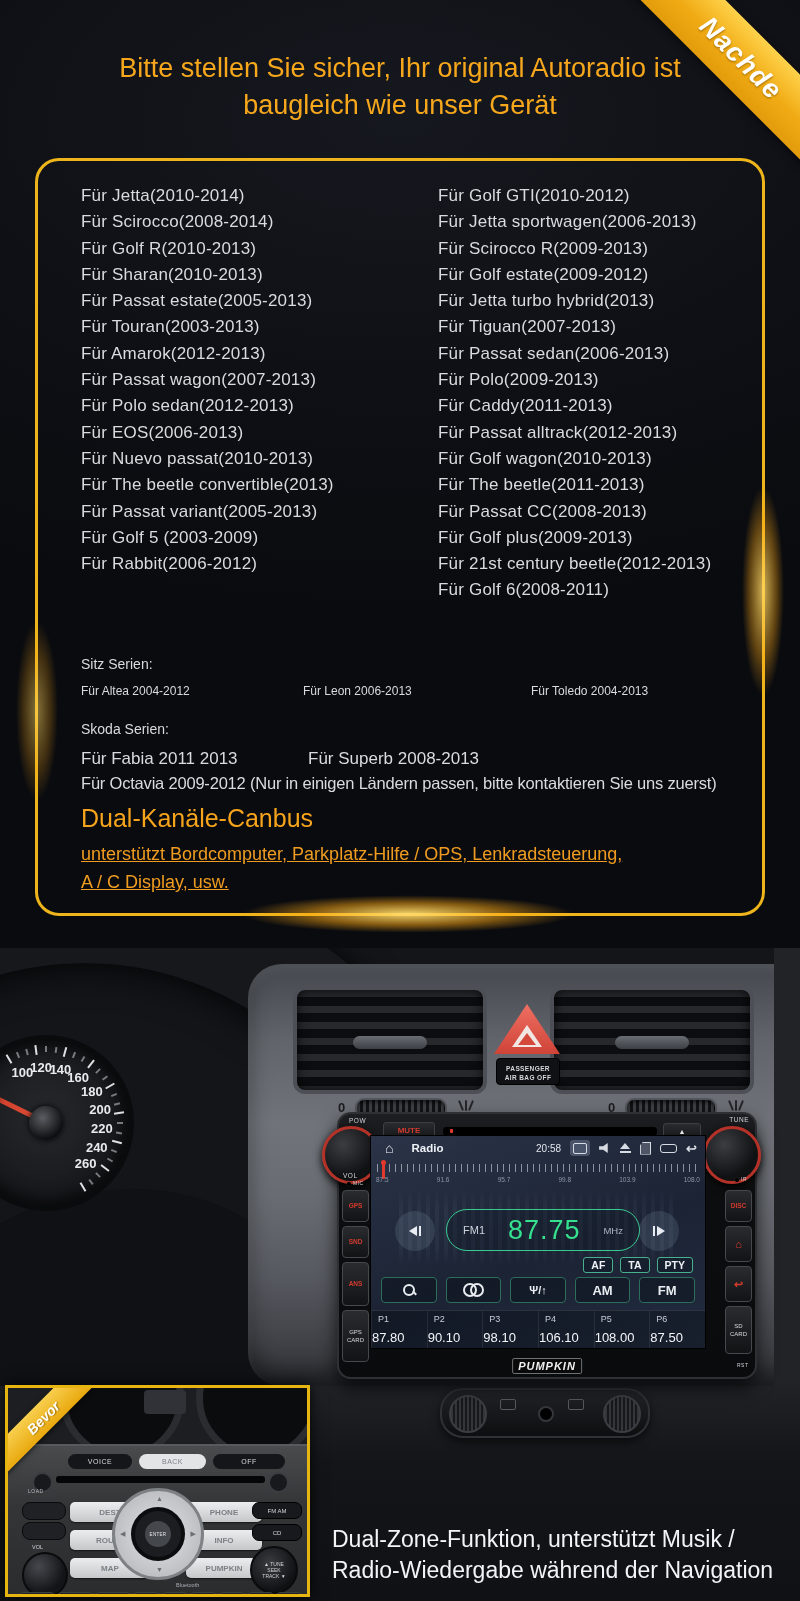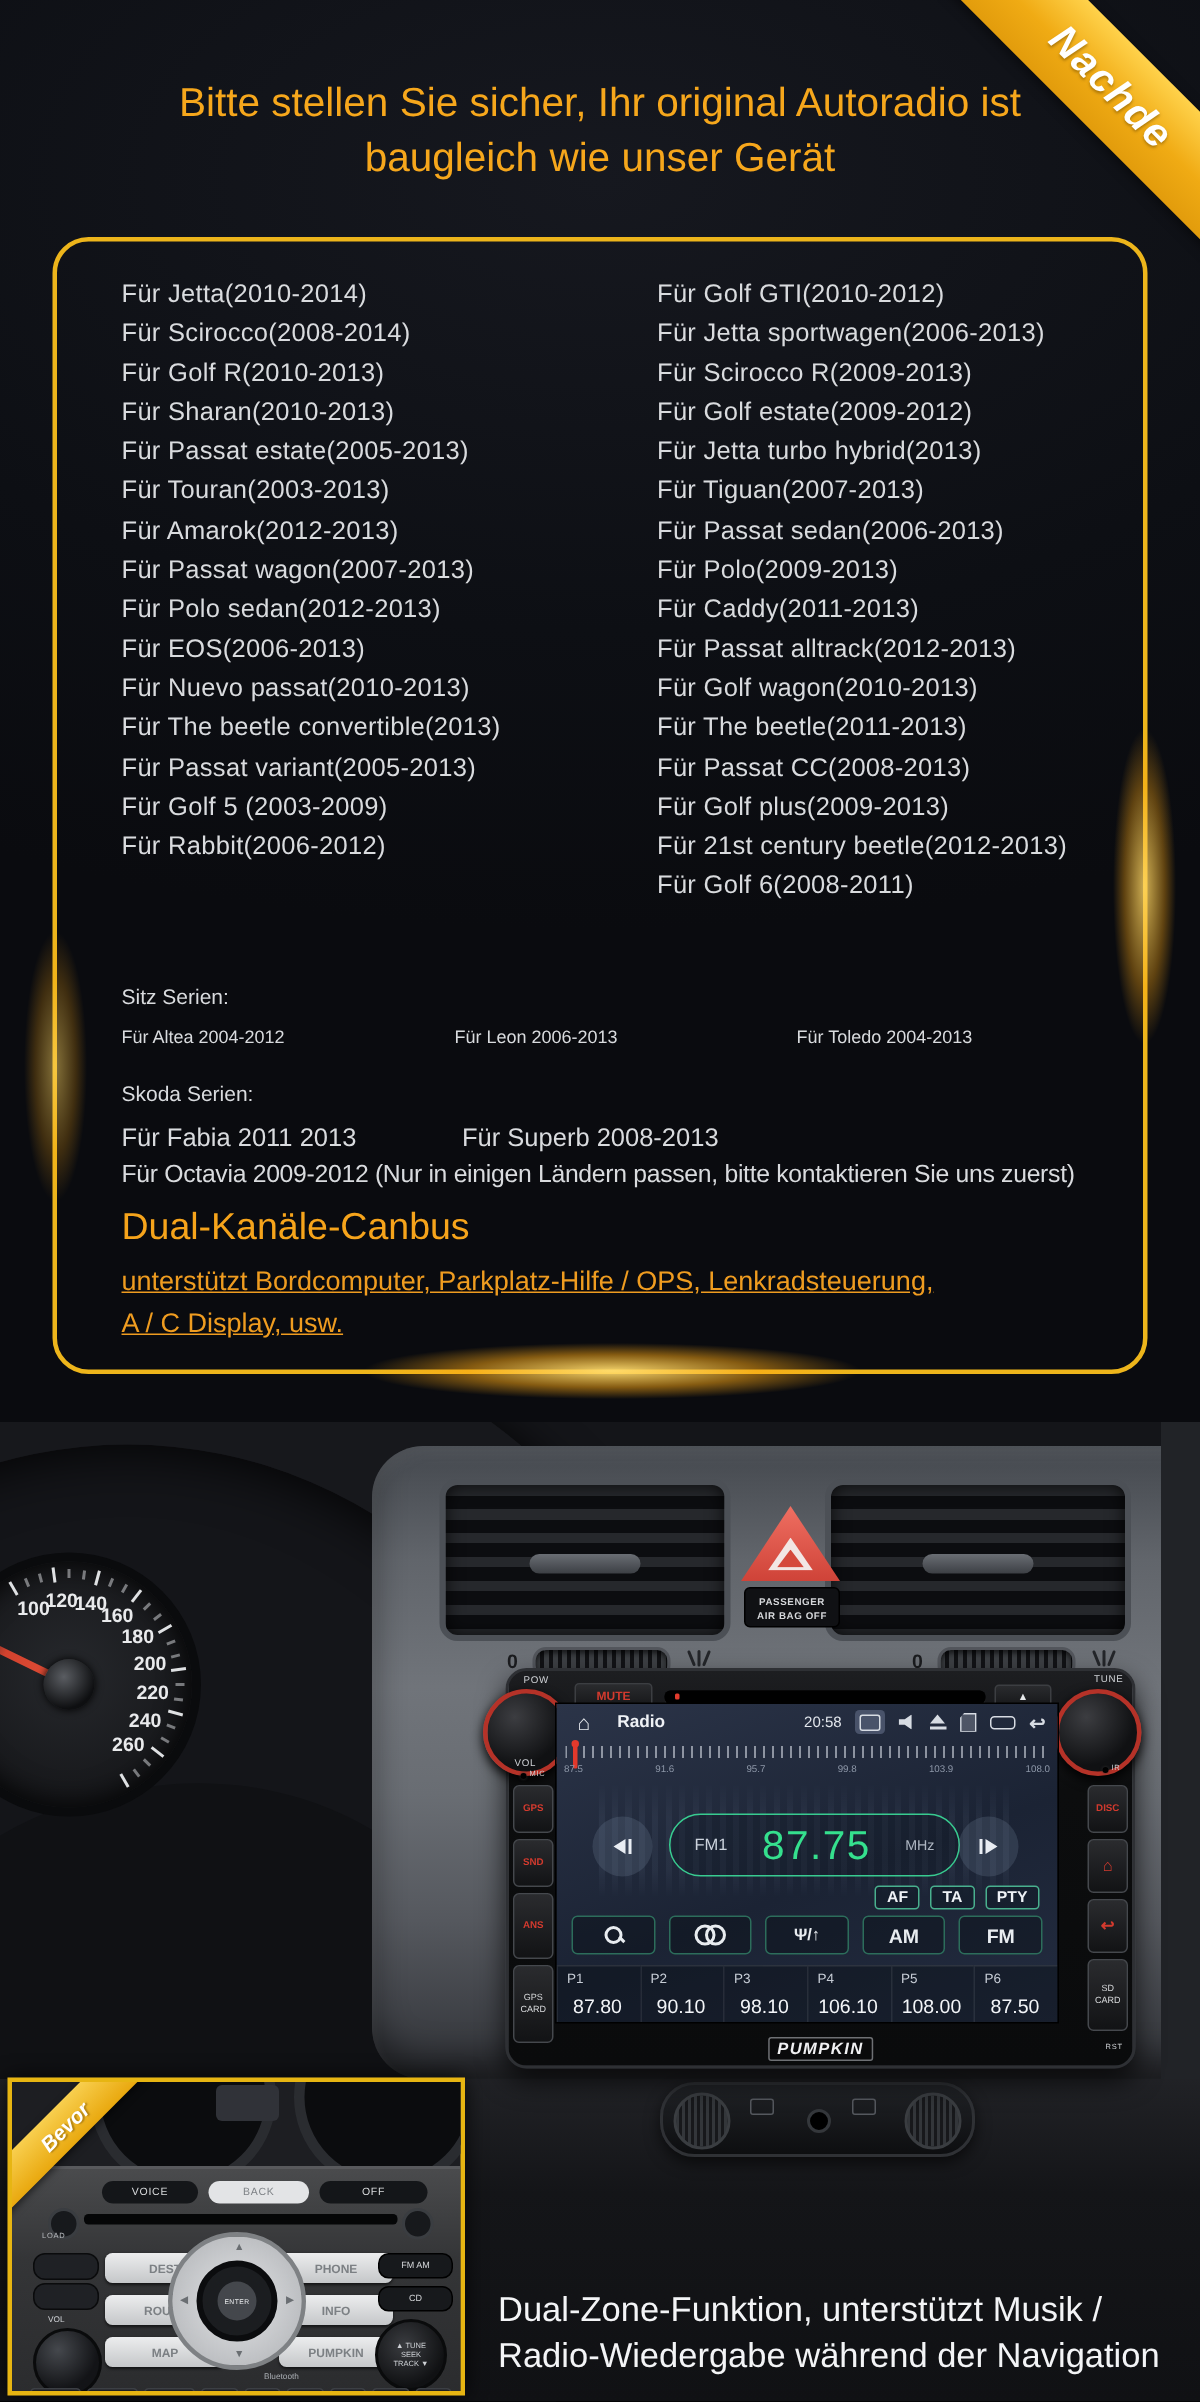--- a/index.html
+++ b/index.html
@@ -177,21 +177,21 @@
   .ico-search::after{content:"";position:absolute;left:10px;top:9px;width:5px;height:2px;background:#e8ecf0;transform:rotate(45deg);}
   .ico-cd{position:relative;width:22px;height:14px;}
   .ico-cd::before,.ico-cd::after{content:"";position:absolute;top:0;width:10px;height:10px;border:2px solid #e8ecf0;border-radius:50%;}
   .ico-cd::before{left:1px;}
   .ico-cd::after{left:8px;}
   .ico-st{font-size:11px;font-weight:bold;color:#e8ecf0;letter-spacing:0;}
   .presets{position:absolute;left:0;right:0;top:174px;height:38px;display:grid;grid-template-columns:repeat(6,1fr);}
   .preset{border-left:1px solid rgba(255,255,255,.08);border-top:1px solid rgba(255,255,255,.1);
     background:rgba(8,12,18,.4);position:relative;}
   .preset .pl{position:absolute;left:6px;top:3px;color:#c7cdd6;font-size:9px;}
-  .preset .pf{position:absolute;left:0;right:2px;bottom:3px;text-align:center;color:#f3f5f8;font-size:13px;}
+  .preset .pf{position:absolute;left:0;right:2px;bottom:3px;color:#f3f5f8;font-size:13px;}
   .brand{position:absolute;left:50%;bottom:3px;transform:translateX(-50%);color:#f0f0f2;font-size:11px;
     font-weight:bold;font-style:italic;letter-spacing:1px;border:1px solid #6e7074;border-radius:2px;
     padding:0 5px;background:#0a0a0b;line-height:14px;}
   
   .inset{position:absolute;left:5px;top:437px;width:299px;height:206px;border:3px solid #e7b512;
     background:#1d1e22;overflow:hidden;box-shadow:0 0 14px rgba(0,0,0,.85);}
   .or-circle{position:absolute;top:-52px;width:110px;height:110px;border-radius:50%;background:#0b0c0e;
     border:7px solid #2a2c30;}
   .or-cup{position:absolute;left:136px;top:2px;width:42px;height:24px;background:#303238;border-radius:4px;}
   .or-face{position:absolute;left:0;top:56px;width:299px;height:150px;

